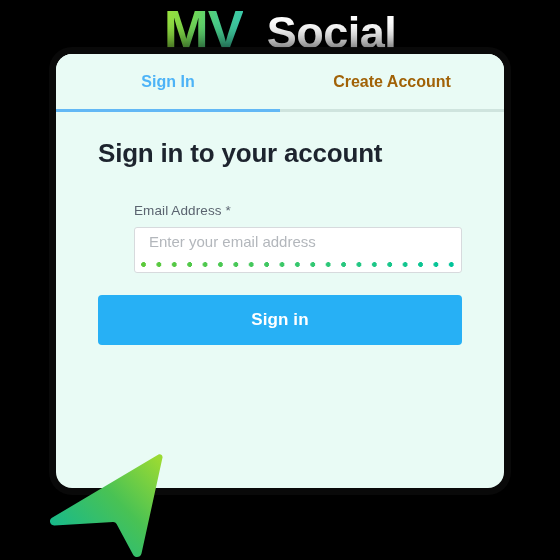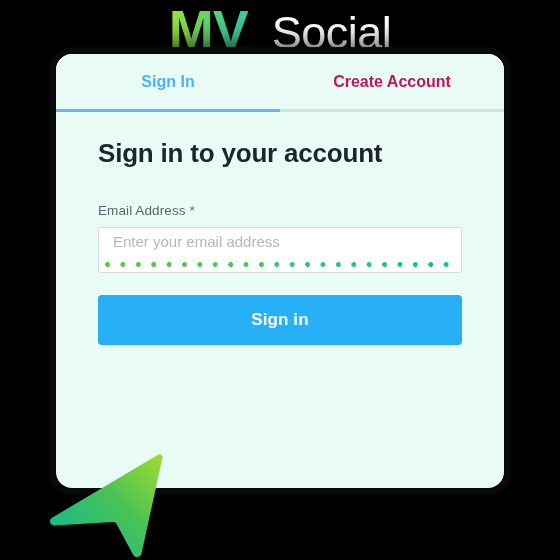--- a/index.html
+++ b/index.html
@@ -40,21 +40,21 @@
     font-weight: 700;
     font-size: 54px;
     letter-spacing: -1px;
     background: linear-gradient(100deg, #9ee23c 0%, #7cd84a 30%, #4bcf87 62%, #36c6b2 100%);
     -webkit-background-clip: text;
     background-clip: text;
     color: transparent;
     -webkit-text-fill-color: transparent;
   }
   .brand-social {
-    font-weight: 400;
+    font-weight: 700;
     font-size: 45px;
     color: #ffffff;
     letter-spacing: -0.5px;
     margin-left: 24px;
   }
 
   
   .card {
     position: absolute;
     left: 56px;
@@ -84,21 +84,21 @@
     font-size: 16px;
     font-weight: 700;
     cursor: pointer;
     position: relative;
     background: #e9fbf5;
   }
   .tab-signin {
     color: #4db3f7;
   }
   .tab-create {
-    color: #be185d;
+    color: #a16207;
     text-align: center;
   }
   .tab-underline-row {
     display: flex;
     width: 100%;
     height: 3px;
   }
   .tab-underline-active {
     flex: 1 1 50%;
     background: #63b8f5;
@@ -121,20 +121,21 @@
     letter-spacing: -0.2px;
   }
   .field-label {
     font-size: 13.5px;
     color: #5b6470;
     margin-bottom: 9px;
     letter-spacing: 0.1px;
   }
   .field-group {
     margin-bottom: 22px;
+    margin-left: 36px;
   }
   .input-wrap {
     display: flex;
     align-items: stretch;
     position: relative;
   }
   .input-box {
     position: relative;
     flex: 1 1 auto;
     background: #ffffff;

